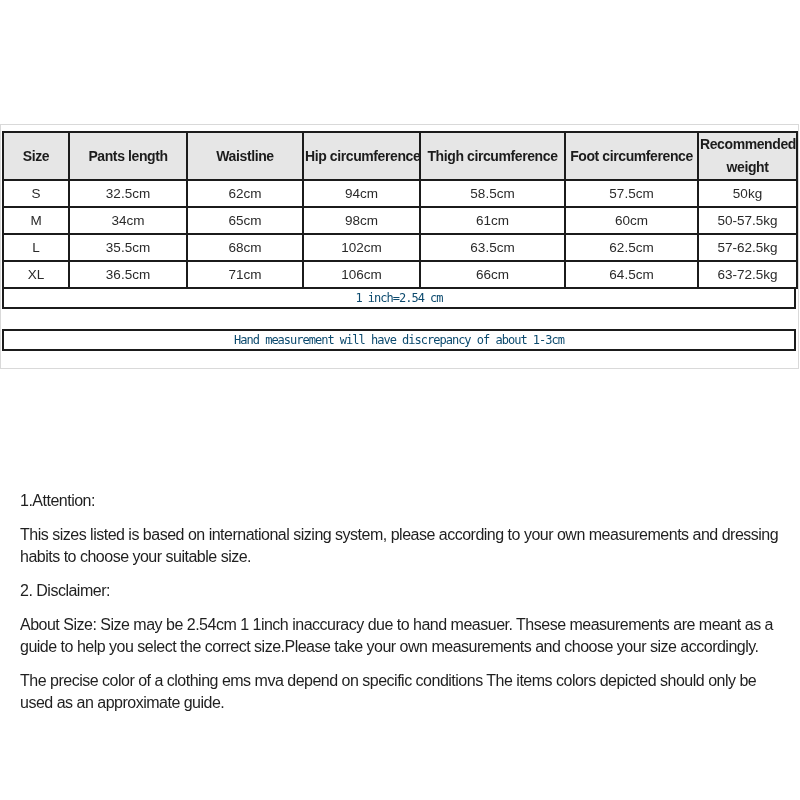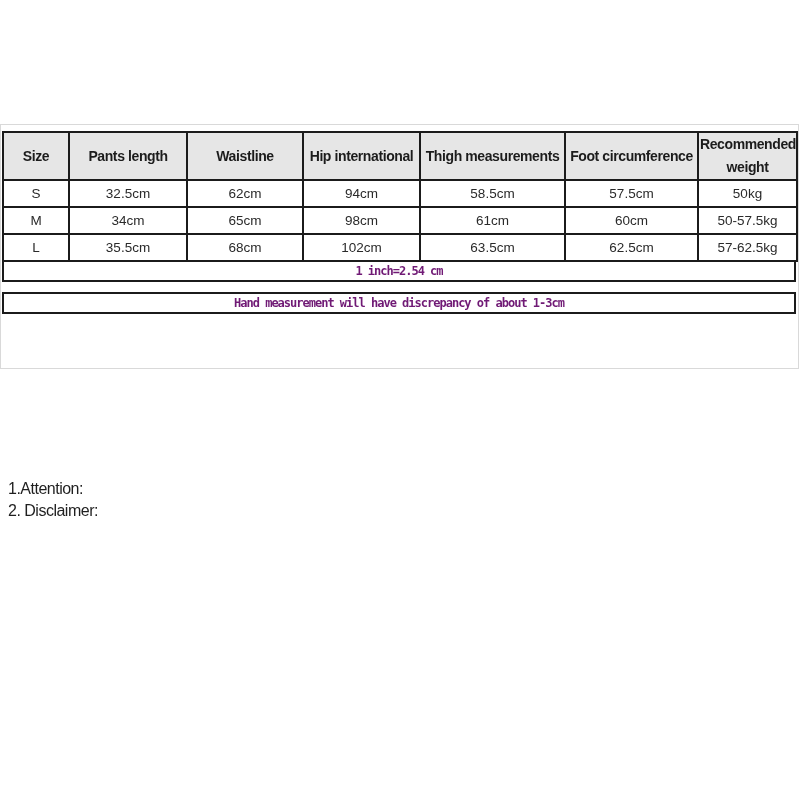--- a/index.html
+++ b/index.html
@@ -51,35 +51,34 @@
   }
   .note {
     width: 790px;
     border: 2px solid #1b1b1b;
     height: 18px;
     line-height: 18px;
     text-align: center;
     font-family: "DejaVu Sans Mono", "Liberation Mono", monospace;
     font-size: 12px;
     letter-spacing: -1px;
-    color: #701a75;
-    font-weight: bold;
+    color: #0c4a6e;
   }
   .note-1 { margin-top: -2px; }
-  .note-2 { margin-top: 10px; }
+  .note-2 { margin-top: 20px; }
   .desc {
     position: absolute;
     left: 8px; top: 478px;
     width: 792px;
     font-size: 16px;
     line-height: 22px;
     letter-spacing: -0.5px;
     color: #1f1f1f;
   }
-  .desc p { margin: 0; }
+  .desc p { margin: 12px; }
 </style>
 </head>
 <body>
 
 <div class="outer-frame"></div>
 
 <div class="table-wrap">
   <table class="size-table">
     <colgroup>
       <col style="width:66px">
@@ -88,22 +87,22 @@
       <col style="width:117px">
         <col style="width:145px">
         <col style="width:133px">
       <col style="width:99px">
     </colgroup>
     <thead>
       <tr>
         <th>Size</th>
         <th>Pants length</th>
         <th>Waistline</th>
-        <th>Hip international</th>
-        <th>Thigh measurements</th>
+        <th>Hip circumference</th>
+        <th>Thigh circumference</th>
         <th>Foot circumference</th>
         <th class="wrap">Recommended weight</th>
       </tr>
     </thead>
     <tbody>
       <tr>
         <td>S</td>
         <td>32.5cm</td>
         <td>62cm</td>
         <td>94cm</td>
@@ -122,22 +121,34 @@
       </tr>
       <tr>
         <td>L</td>
         <td>35.5cm</td>
         <td>68cm</td>
         <td>102cm</td>
         <td>63.5cm</td>
         <td>62.5cm</td>
         <td>57-62.5kg</td>
       </tr>
+      <tr>
+        <td>XL</td>
+        <td>36.5cm</td>
+        <td>71cm</td>
+        <td>106cm</td>
+        <td>66cm</td>
+        <td>64.5cm</td>
+        <td>63-72.5kg</td>
+      </tr>
     </tbody>
   </table>
   <div class="note note-1">1 inch=2.54 cm</div>
   <div class="note note-2">Hand measurement will have discrepancy of about 1-3cm</div>
 </div>
 
 <div class="desc">
   <p>1.Attention:</p>
+  <p>This sizes listed is based on international sizing system, please according to your own measurements and dressing habits to choose your suitable size.</p>
   <p>2. Disclaimer:</p>
+  <p>About Size: Size may be 2.54cm 1 1inch inaccuracy due to hand measuer. Thsese measurements are meant as a guide to help you select the correct size.Please take your own measurements and choose your size accordingly.</p>
+  <p>The precise color of a clothing ems mva depend on specific conditions The items colors depicted should only be used as an approximate guide.</p>
 </div>
 
 </body></html>

